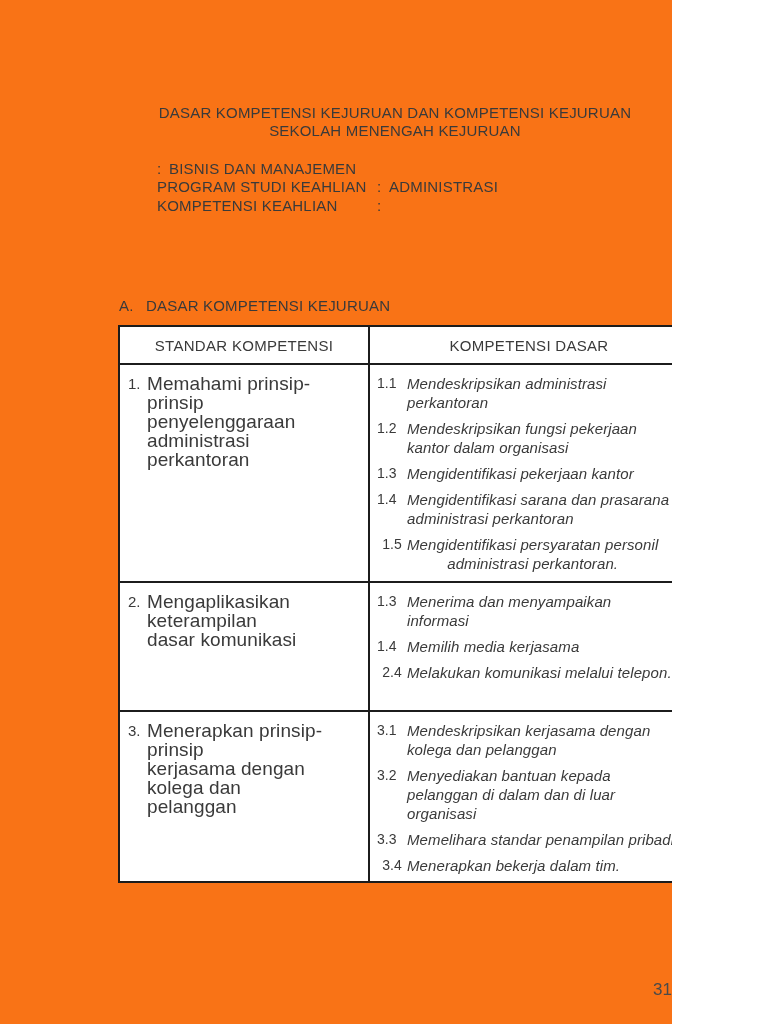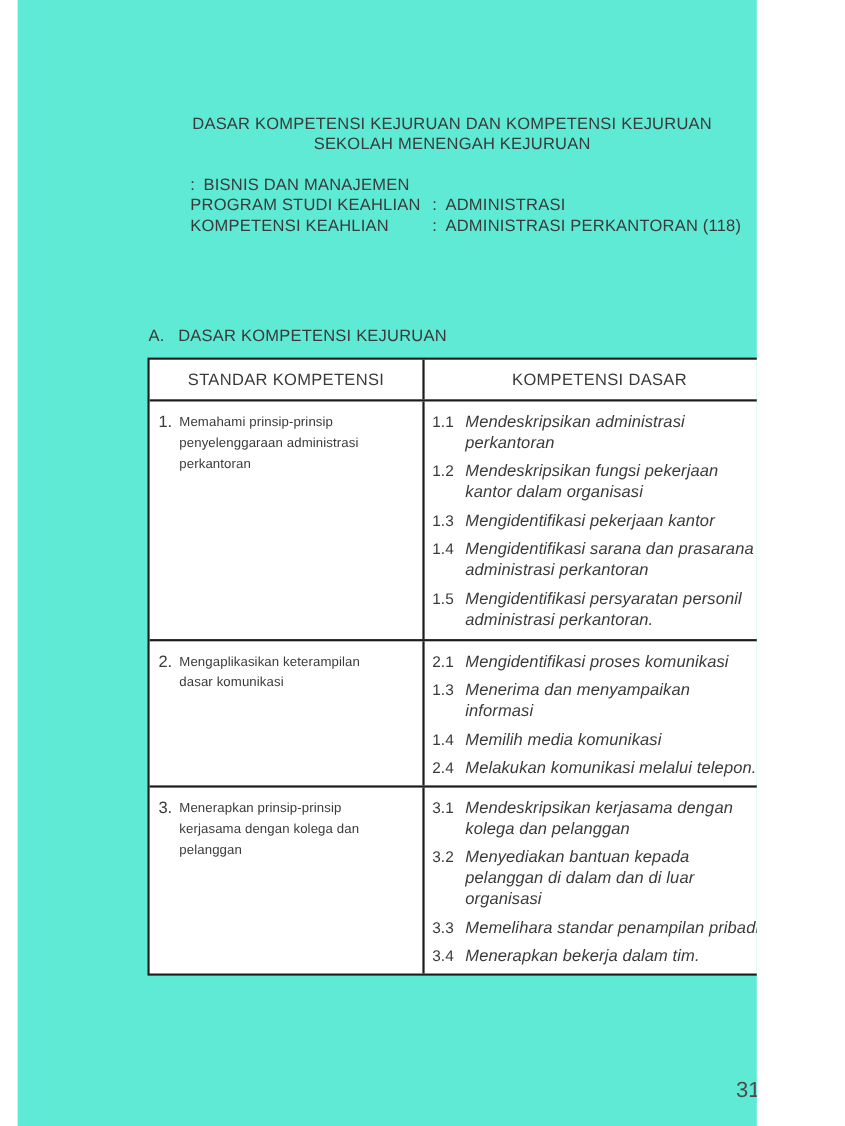--- a/index.html
+++ b/index.html
@@ -4,25 +4,24 @@
 <style>
   html, body {
     margin: 0;
     padding: 0;
     background: #ffffff;
   }
   .page {
     position: relative;
     width: 672px;
     height: 1024px;
-    background: #5eead4;
+    background: #f97316;
     overflow: hidden;
     font-family: "Liberation Sans", "DejaVu Sans", sans-serif;
     color: #333333;
-    margin-left: 16px;
     -webkit-font-smoothing: antialiased;
   }
 
   
   .title-block {
     position: absolute;
     top: 104px;
     left: 22px;
     width: 746px;
     text-align: center;
@@ -102,33 +101,33 @@
     align-items: flex-start;
   }
   .item-num {
     width: 19px;
     flex: none;
     font-size: 15px;
     line-height: 19px;
     color: #3a3a3a;
   }
   .item-text {
-    font-size: 12px;
+    font-size: 19px;
     line-height: 19px;
     color: #3a3a3a;
     white-space: pre-line;
     letter-spacing: 0.1px;
   }
   .right-cell { padding: 9px 3px 6px 7px; }
   .kd-item {
     display: flex;
     align-items: flex-start;
     margin-bottom: 7px;
   }
-  .kd-item:last-child { margin-bottom: 0; }
+  .kd-item:last-child { margin-bottom: 0; text-align: center; }
   .kd-num {
     width: 30px;
     flex: none;
     font-size: 14px;
     line-height: 19px;
     color: #3a3a3a;
   }
   .kd-text {
     font-size: 15px;
     line-height: 19px;
@@ -136,21 +135,21 @@
     white-space: pre-line;
     letter-spacing: 0.1px;
     font-style: italic;
   }
 
   
   .page-number {
     position: absolute;
     top: 980px;
     left: 653px;
-    font-size: 20px;
+    font-size: 17px;
     color: #4a4a4a;
   }
 </style>
 </head>
 <body>
 
 <div class="page">
 
   <div class="title-block">
     <div>DASAR KOMPETENSI KEJURUAN DAN KOMPETENSI KEJURUAN</div>
@@ -163,21 +162,20 @@
       <span class="meta-value">BISNIS DAN MANAJEMEN</span>
     </div>
     <div class="meta-row">
       <span class="meta-label">PROGRAM STUDI KEAHLIAN</span>
       <span class="meta-separator">:</span>
       <span class="meta-value">ADMINISTRASI</span>
     </div>
     <div class="meta-row">
       <span class="meta-label">KOMPETENSI KEAHLIAN</span>
       <span class="meta-separator">:</span>
-      <span class="meta-value">ADMINISTRASI PERKANTORAN (118)</span>
     </div>
   </div>
 
   <div class="section-heading">
     <span class="section-letter">A.</span>
     <span>DASAR KOMPETENSI KEJURUAN</span>
   </div>
 
   <div class="ctable">
     <div class="thead">
@@ -220,31 +218,27 @@
           </div>
         </div>
         <div class="trow">
           <div class="cell left-cell">
             <span class="item-num">2.</span>
             <span class="item-text">Mengaplikasikan keterampilan
 dasar komunikasi</span>
           </div>
           <div class="cell right-cell">
             <div class="kd-item">
-              <span class="kd-num">2.1</span>
-              <span class="kd-text">Mengidentifikasi proses komunikasi</span>
-            </div>
-            <div class="kd-item">
               <span class="kd-num">1.3</span>
               <span class="kd-text">Menerima dan menyampaikan
 informasi</span>
             </div>
             <div class="kd-item">
               <span class="kd-num">1.4</span>
-              <span class="kd-text">Memilih media komunikasi</span>
+              <span class="kd-text">Memilih media kerjasama</span>
             </div>
             <div class="kd-item">
               <span class="kd-num">2.4</span>
               <span class="kd-text">Melakukan komunikasi melalui telepon.</span>
             </div>
           </div>
         </div>
         <div class="trow">
           <div class="cell left-cell">
             <span class="item-num">3.</span>

